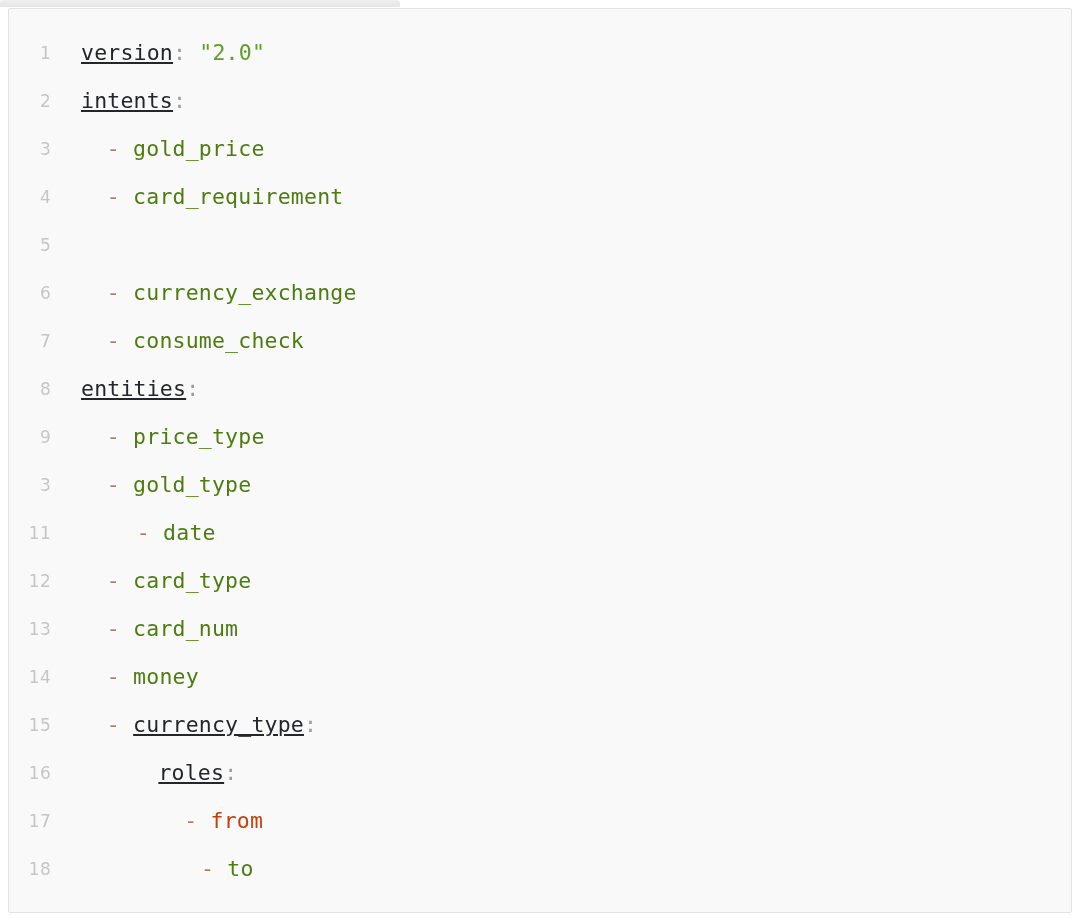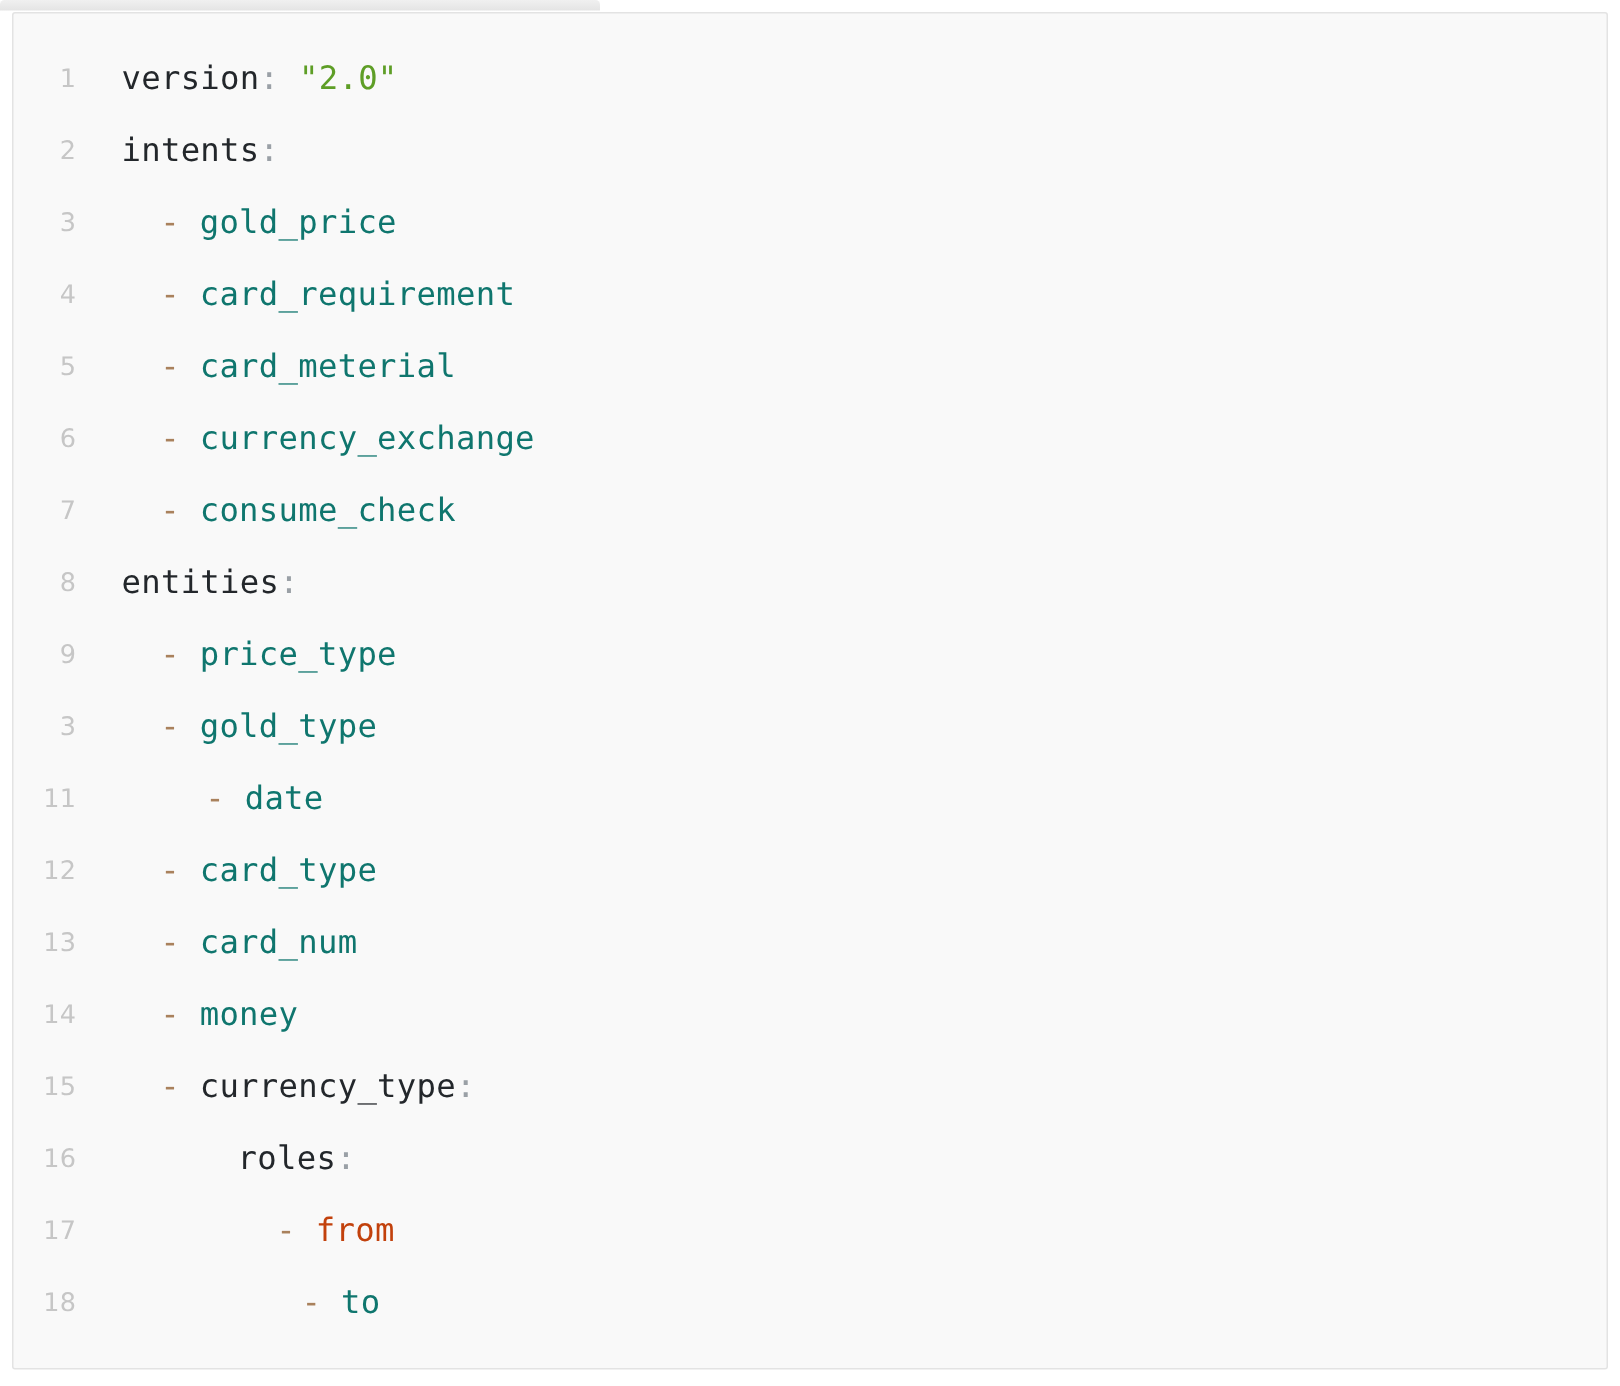--- a/index.html
+++ b/index.html
@@ -68,40 +68,40 @@
 
   .code-text {
     position: absolute;
     left: 72px;
     font-size: 21.5px;
     color: #23272b;
     letter-spacing: 0.2px;
   }
 
   
-  .tok-key    { color: #23272b; }
+  .tok-key    { color: #23272b; text-decoration: underline; }
   .tok-colon  { color: #9aa0a6; }
   .tok-dash   { color: #a9815c; }
   .tok-str    { color: #5e9e26; }
   .tok-kw     { color: #c2410c; }
-  .tok-plain  { color: #0f766e; }
+  .tok-plain  { color: #4d7c0f; }
   .tok-space  { color: transparent; }
 </style>
 </head>
 <body>
 
 <div id="tab-strip"></div>
 
 <div id="code-panel">
   <div id="code-lines">
       <div class="code-line"><span class="ln">1</span><span class="code-text" style="left: 72px;"><span class="tok-key">version</span><span class="tok-colon">:</span><span class="tok-space"> </span><span class="tok-str">"2.0"</span></span></div>
       <div class="code-line"><span class="ln">2</span><span class="code-text" style="left: 72px;"><span class="tok-key">intents</span><span class="tok-colon">:</span></span></div>
       <div class="code-line"><span class="ln">3</span><span class="code-text" style="left: 97.8px;"><span class="tok-dash">-</span><span class="tok-space"> </span><span class="tok-plain">gold_price</span></span></div>
       <div class="code-line"><span class="ln">4</span><span class="code-text" style="left: 97.8px;"><span class="tok-dash">-</span><span class="tok-space"> </span><span class="tok-plain">card_requirement</span></span></div>
-      <div class="code-line"><span class="ln">5</span><span class="code-text" style="left: 97.8px;"><span class="tok-dash">-</span><span class="tok-space"> </span><span class="tok-plain">card_meterial</span></span></div>
+      <div class="code-line"><span class="ln">5</span></div>
       <div class="code-line"><span class="ln">6</span><span class="code-text" style="left: 97.8px; text-align: right;"><span class="tok-dash">-</span><span class="tok-space"> </span><span class="tok-plain">currency_exchange</span></span></div>
       <div class="code-line"><span class="ln">7</span><span class="code-text" style="left: 97.8px;"><span class="tok-dash">-</span><span class="tok-space"> </span><span class="tok-plain">consume_check</span></span></div>
       <div class="code-line"><span class="ln">8</span><span class="code-text" style="left: 72px;"><span class="tok-key">entities</span><span class="tok-colon">:</span></span></div>
       <div class="code-line"><span class="ln">9</span><span class="code-text" style="left: 97.8px;"><span class="tok-dash">-</span><span class="tok-space"> </span><span class="tok-plain">price_type</span></span></div>
       <div class="code-line"><span class="ln">3</span><span class="code-text" style="left: 97.8px;"><span class="tok-dash">-</span><span class="tok-space"> </span><span class="tok-plain">gold_type</span></span></div>
       <div class="code-line"><span class="ln">11</span><span class="code-text" style="left: 97.8px; margin-left: 30px;"><span class="tok-dash">-</span><span class="tok-space"> </span><span class="tok-plain">date</span></span></div>
       <div class="code-line"><span class="ln">12</span><span class="code-text" style="left: 97.8px;"><span class="tok-dash">-</span><span class="tok-space"> </span><span class="tok-plain">card_type</span></span></div>
       <div class="code-line"><span class="ln">13</span><span class="code-text" style="left: 97.8px;"><span class="tok-dash">-</span><span class="tok-space"> </span><span class="tok-plain">card_num</span></span></div>
       <div class="code-line"><span class="ln">14</span><span class="code-text" style="left: 97.8px;"><span class="tok-dash">-</span><span class="tok-space"> </span><span class="tok-plain">money</span></span></div>
       <div class="code-line"><span class="ln">15</span><span class="code-text" style="left: 97.8px;"><span class="tok-dash">-</span><span class="tok-space"> </span><span class="tok-key">currency_type</span><span class="tok-colon">:</span></span></div>

